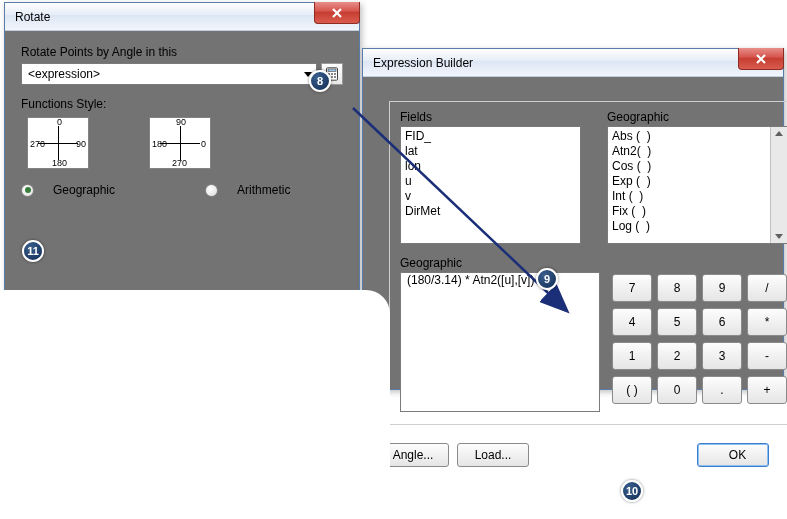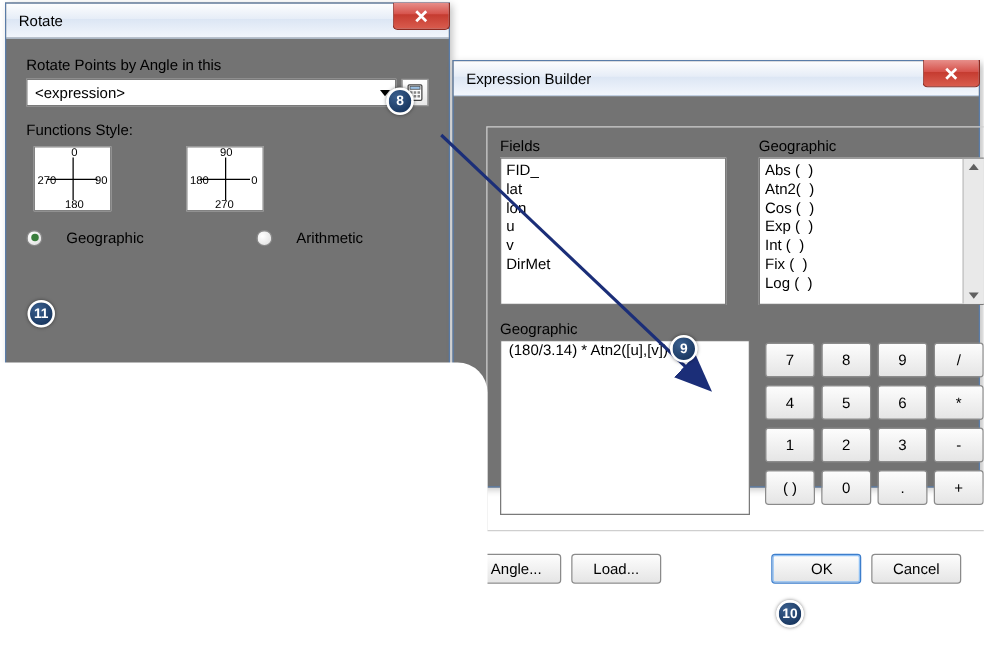--- a/index.html
+++ b/index.html
@@ -283,23 +283,20 @@
             <span>Angle...</span>
           </div>
         <div class="btn">
             <span>Load...</span>
           </div>
       </div>
       <div class="btn-pair">
         <div class="btn default">
             <span>OK</span>
           </div>
-        <div class="btn">
-            <span>Cancel</span>
-          </div>
       </div>
     </div>
   </div>
 </div>
 
 <svg class="arrow-svg" width="787" height="519">
   <defs>
     <marker id="ah" markerWidth="12" markerHeight="10" refX="10" refY="5" orient="auto">
       <path d="M0 0 L12 5 L0 10 z" fill="#1b2e78"></path>
     </marker>

